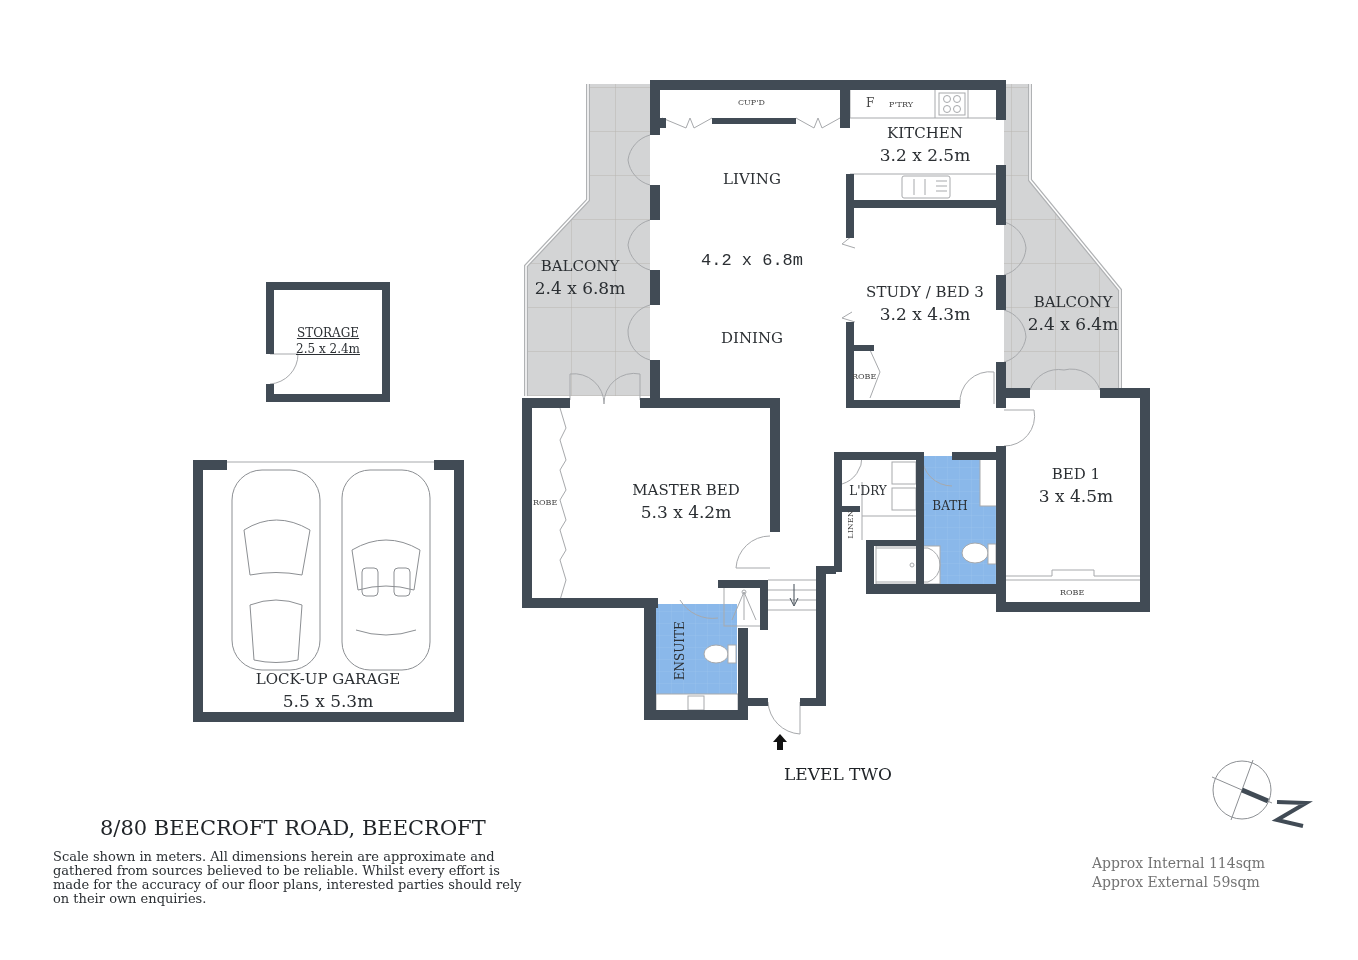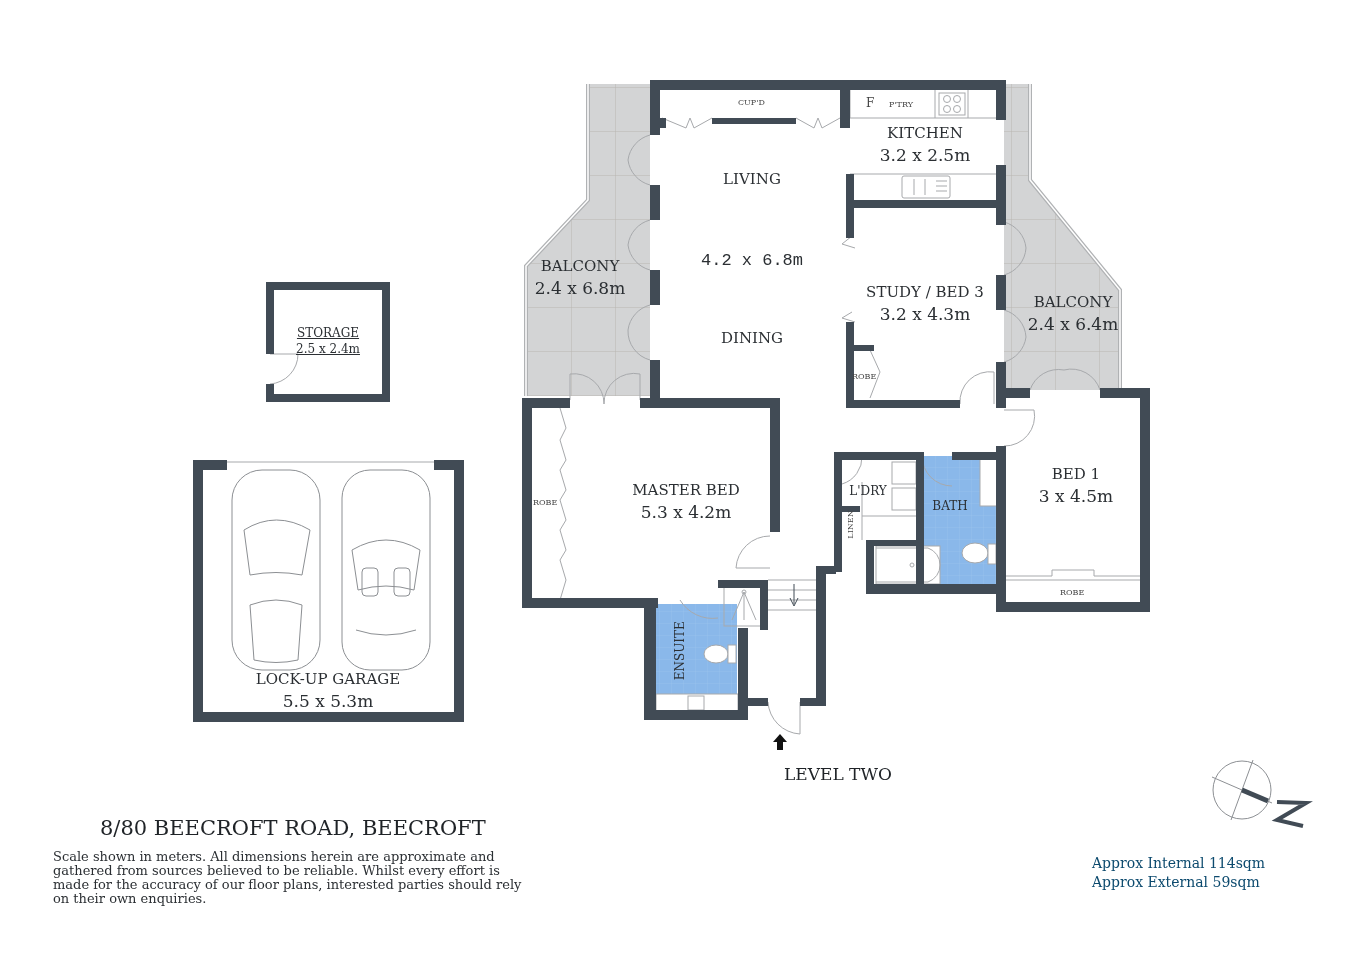--- a/index.html
+++ b/index.html
@@ -5,21 +5,21 @@
   html,body{margin:0;padding:0;background:#ffffff;}
   body{width:1358px;height:960px;position:relative;overflow:hidden;font-family:"DejaVu Serif",serif;color:#2b2f33;}
   #plan{position:absolute;left:0;top:0;}
   .lbl{position:absolute;text-align:center;white-space:nowrap;font-family:"DejaVu Serif",serif;color:#2b2f33;transform:translateX(-50%);line-height:1.3;}
   .lbl .n{display:block;font-size:15px;letter-spacing:0px;}
   .lbl .d{display:block;font-size:17px;}
   .sm .n,.sm .d{font-size:12px;}
   .tiny{position:absolute;font-size:8px;font-family:"DejaVu Serif",serif;color:#444;white-space:nowrap;}
   .title{position:absolute;left:52px;top:816px;font-size:21px;font-family:"DejaVu Serif",serif;color:#1f2327;white-space:nowrap;margin-left:48px;}
   .disc{position:absolute;left:53px;top:850px;width:470px;font-size:13px;line-height:14px;font-family:"DejaVu Serif",serif;color:#2b2f33;}
-  .area{position:absolute;left:1092px;top:854px;font-size:14px;line-height:19px;color:#0c4a6e;font-family:"DejaVu Serif",serif;white-space:nowrap;}
+  .area{position:absolute;left:1092px;top:854px;font-size:14px;line-height:19px;color:#737373;font-family:"DejaVu Serif",serif;white-space:nowrap;}
   .level{position:absolute;left:784px;top:764px;font-size:17px;font-family:"DejaVu Serif",serif;color:#1f2327;white-space:nowrap;}
 </style>
 </head>
 <body>
 
 <svg id="plan" width="1358" height="960" viewBox="0 0 1358 960">
   <defs>
     <pattern id="tiles" width="44" height="44" patternUnits="userSpaceOnUse">
       <rect width="44" height="44" fill="#d3d4d5"></rect>
       <path d="M44 0 V44 M0 44 H44" stroke="#b9b6b2" stroke-width="1"></path>

